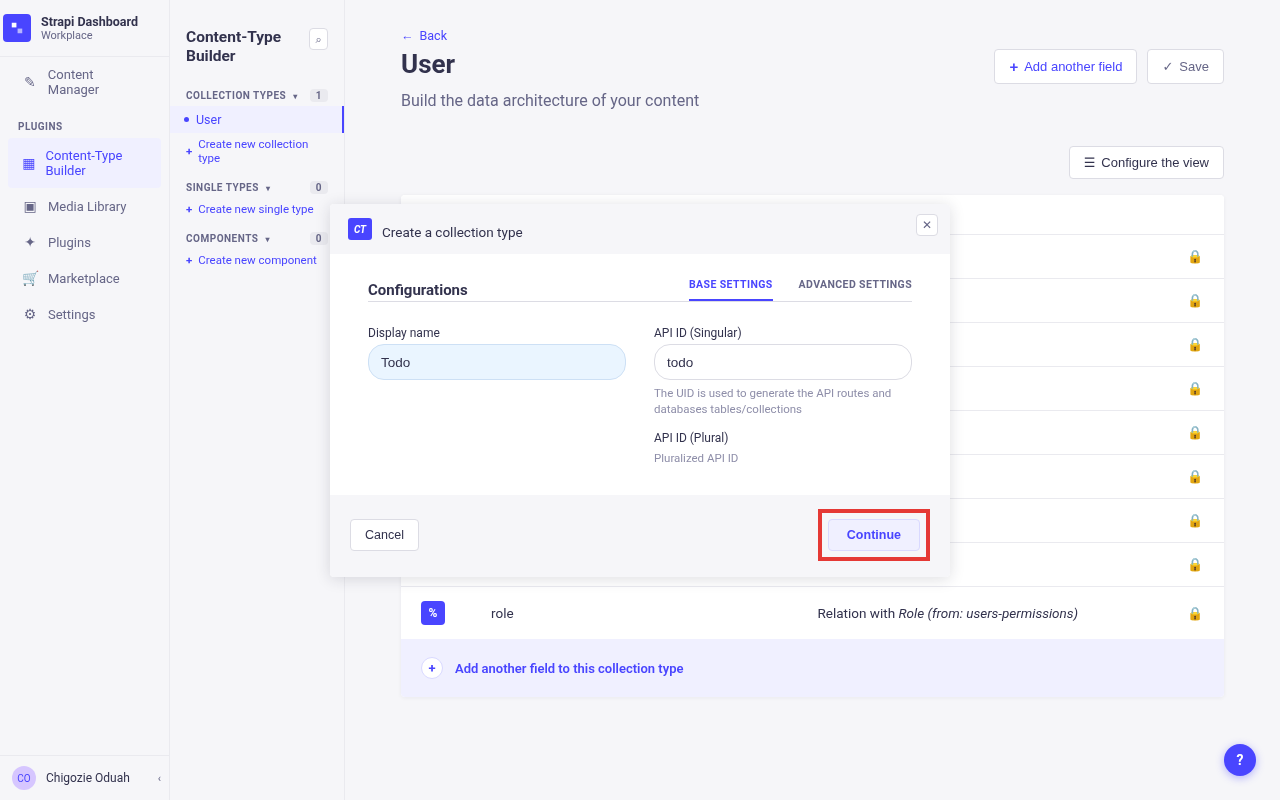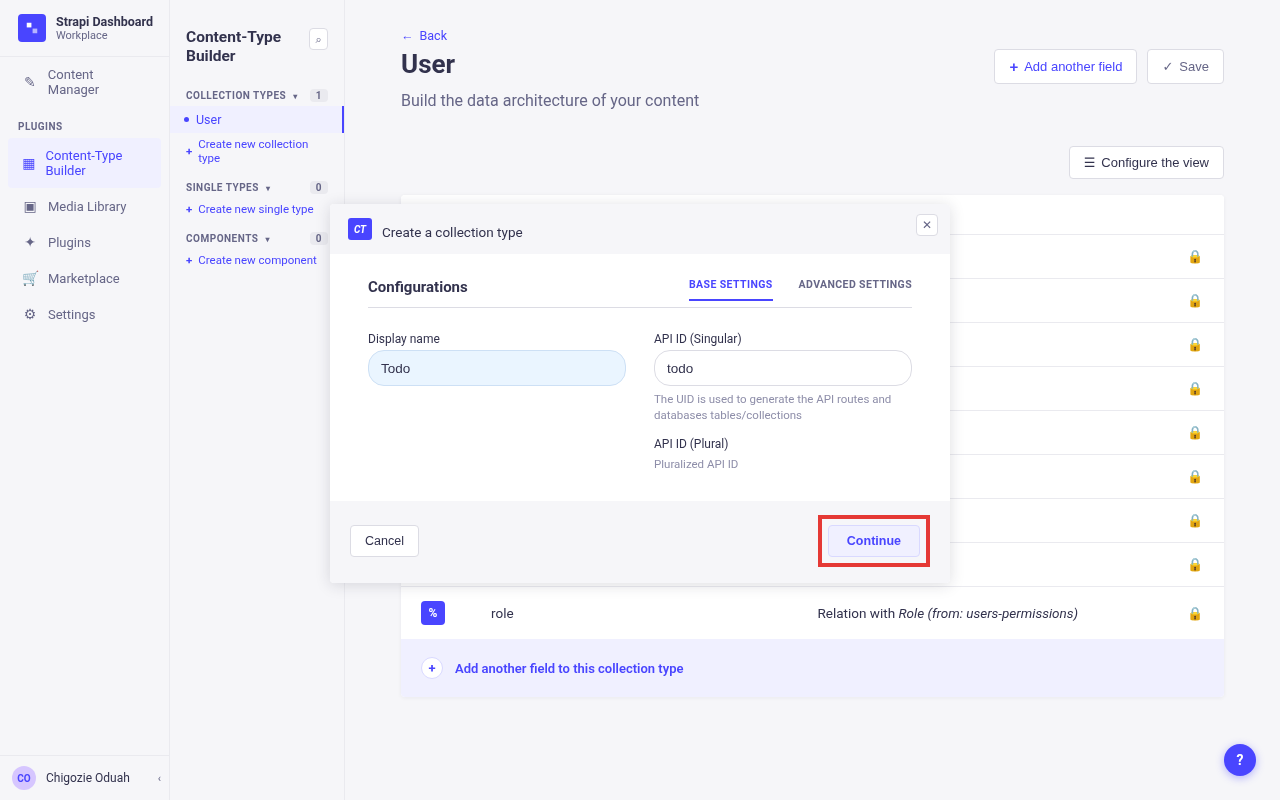--- a/index.html
+++ b/index.html
@@ -33,21 +33,21 @@
     position: absolute;
     left: 0; top: 0; bottom: 0;
     width: 170px;
     background: var(--neutral-100);
     border-right: 1px solid var(--neutral-150);
     display: flex;
     flex-direction: column;
   }
   .brand {
     display: flex; align-items: flex-start; gap: 10px;
-    padding: 14px 14px 14px 18px;
+    padding: 14px 14px 14px 3px;
     border-bottom: 1px solid var(--neutral-150);
   }
   .brand-logo {
     width: 28px; height: 28px;
     background: #4945ff;
     border-radius: 4px;
     display: flex; align-items: center; justify-content: center;
     color: #fff; font-weight: 700;
   }
   .brand-text .title { font-size: 12.5px; font-weight: 700; color: var(--neutral-800); }
@@ -80,21 +80,21 @@
     margin-top: auto;
     border-top: 1px solid var(--neutral-150);
     padding: 10px 12px;
     display: flex; align-items: center; gap: 10px;
     position: relative;
   }
   .avatar {
     width: 24px; height: 24px; border-radius: 50%;
     background: #d6c6ff; color: var(--primary-600);
     display: flex; align-items: center; justify-content: center;
-    font-size: 10px; font-weight: 700;
+    font-size: 10px; font-weight: 400;
   }
   .nav-footer .name { font-size: 12px; color: var(--neutral-800); white-space: nowrap; overflow: hidden; text-overflow: ellipsis; max-width: 94px; }
   .nav-footer .chev { position:absolute; right:8px; font-size:11px; color:var(--neutral-600); }
 
   
   .nav-sub {
     position: absolute;
     left: 170px; top: 0; bottom: 0;
     width: 175px;
     background: var(--neutral-100);
@@ -237,21 +237,21 @@
   }
   .modal-title { font-size:13.5px; color: var(--neutral-800); }
   .modal-close {
     position:absolute; right:12px; top:10px;
     width:22px; height:22px; border-radius:4px;
     background:#fff; border:1px solid var(--neutral-200);
     display:flex; align-items:center; justify-content:center;
     color: var(--neutral-600); cursor:pointer; font-size:12px;
   }
   .modal-body { padding: 24px 38px 28px; }
-  .conf-row { display:flex; justify-content:space-between; align-items:flex-start; border-bottom:1px solid var(--neutral-200); padding-bottom:6px; }
+  .conf-row { display:flex; justify-content:space-between; align-items:center; border-bottom:1px solid var(--neutral-200); }
   .conf-row h3 { margin:0; font-size:15px; font-weight:700; }
   .tabs { display:flex; gap:26px; font-size:10.5px; font-weight:700; letter-spacing:.4px; }
   .tab { color: var(--neutral-600); padding-bottom:8px; cursor:pointer; }
   .tab.active { color: var(--primary-600); border-bottom:2px solid var(--primary-600); }
 
   .form-cols { display:grid; grid-template-columns: 1fr 1fr; gap:28px; margin-top:24px; }
   .fld-label { font-size:12px; color: var(--neutral-800); margin-bottom:4px; display:block; }
   .fld { width:100%; height:36px; border:1px solid var(--neutral-200); border-radius:16px; padding:0 12px; font-size:13.5px; color:var(--neutral-800); }
   .fld.highlight { background:#eaf5ff; border-color:#cde0f5; }
   .hint { font-size:11.5px; color: var(--neutral-500); margin-top:6px; line-height:1.35; }

